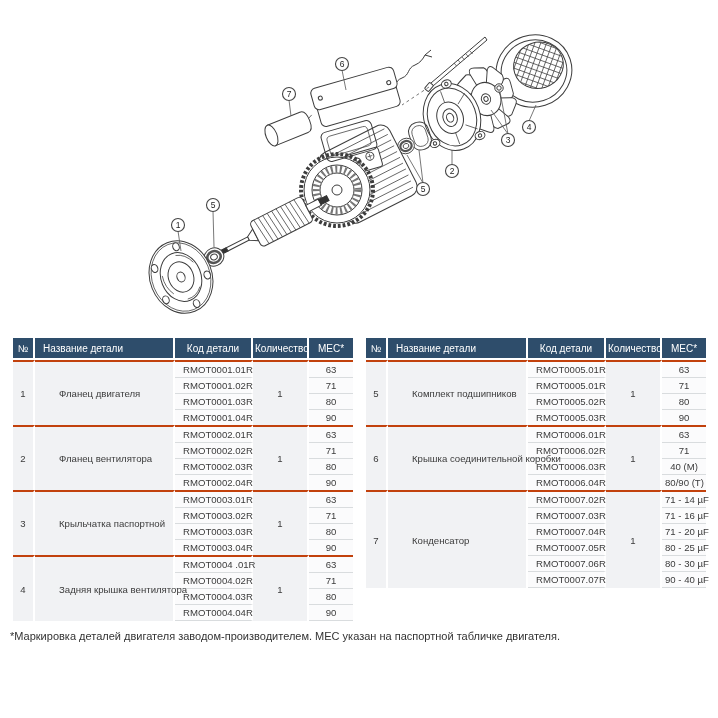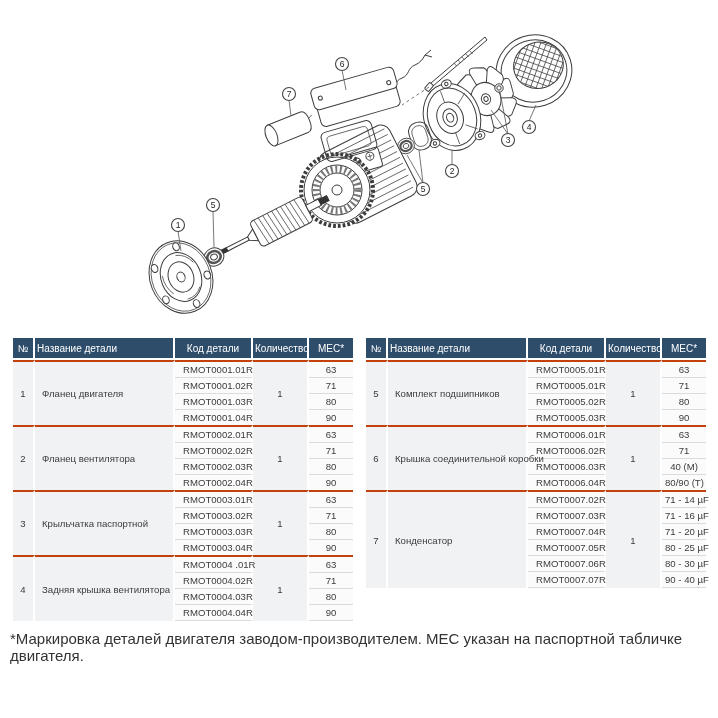--- a/index.html
+++ b/index.html
@@ -10,35 +10,35 @@
   
   .diagram{position:absolute;left:0;top:0;width:718px;height:336px;}
   .diagram svg{display:block;}
 
   
   .tables-row{position:absolute;top:338px;left:13px;width:693px;display:flex;gap:13px;align-items:flex-start;}
   table.parts{border-collapse:separate;border-spacing:0;table-layout:fixed;width:340px;}
   table.parts th{background:#2e4d6b;color:#ffffff;font-size:10px;font-weight:400;
       height:20px;padding:0 2px;text-align:center;border-right:2px solid #fff;border-bottom:2px solid #fff;
       overflow:hidden;white-space:nowrap;}
-  table.parts th.th-name{text-align:left;padding-left:2px;}
+  table.parts th.th-name{text-align:left;padding-left:8px;}
   table.parts th:last-child{border-right:0;}
   table.parts td{background:#fbfbfc;font-size:9.6px;color:#3b3b3b;text-align:center;
       height:15px;padding:0 3px;border-right:2px solid #fff;border-top:1px solid #d9dcde;
       white-space:nowrap;overflow:visible;}
   table.parts td:last-child{border-right:0;margin-top:13px;}
   table.parts tr.gs td{border-top:2px solid #c2410c;}
   table.parts tbody tr:last-child td{border-bottom:1px solid #d9dcde;}
   table.parts td.merged{background:#f1f2f4;vertical-align:middle;}
-  table.parts td.name-cell{text-align:left;padding-left:7px;}
+  table.parts td.name-cell{text-align:left;padding-left:24px;}
   table.parts td.code-cell{text-align:left;padding-left:8px;}
   .c-num{width:22px}.c-name{width:140px}.c-code{width:78px}.c-qty{width:56px}.c-mec{width:44px}
 
   
-  .footnote{position:absolute;left:10px;top:630px;font-size:15px;color:#333;}
+  .footnote{position:absolute;left:10px;top:630px;font-size:11px;color:#333;}
 
   
   .la{stroke:#3d3d3d;stroke-width:1;fill:none;}
   .laf{stroke:#3d3d3d;stroke-width:1;fill:#ffffff;}
   .thin{stroke-width:0.7;}
   .leader{stroke:#555;stroke-width:0.8;fill:none;}
   .co-circle{fill:#ffffff;stroke:#444;stroke-width:1.1;}
   .co-text{font:8.5px "Liberation Sans",sans-serif;fill:#222;text-anchor:middle;}
 </style>
 </head>

